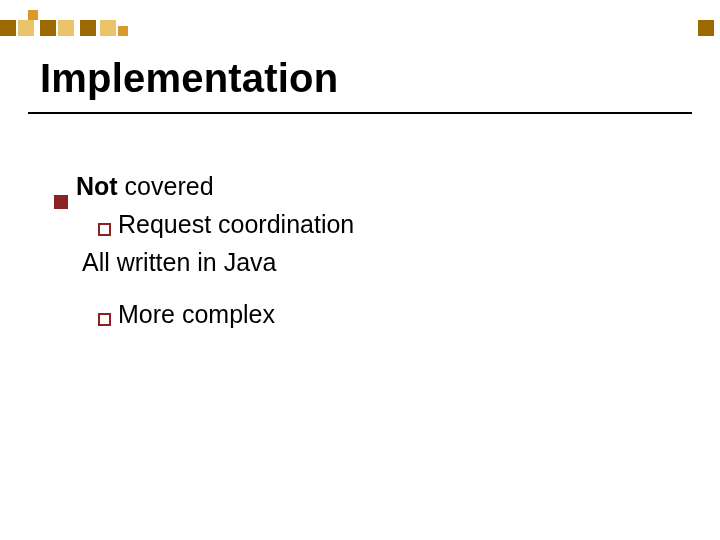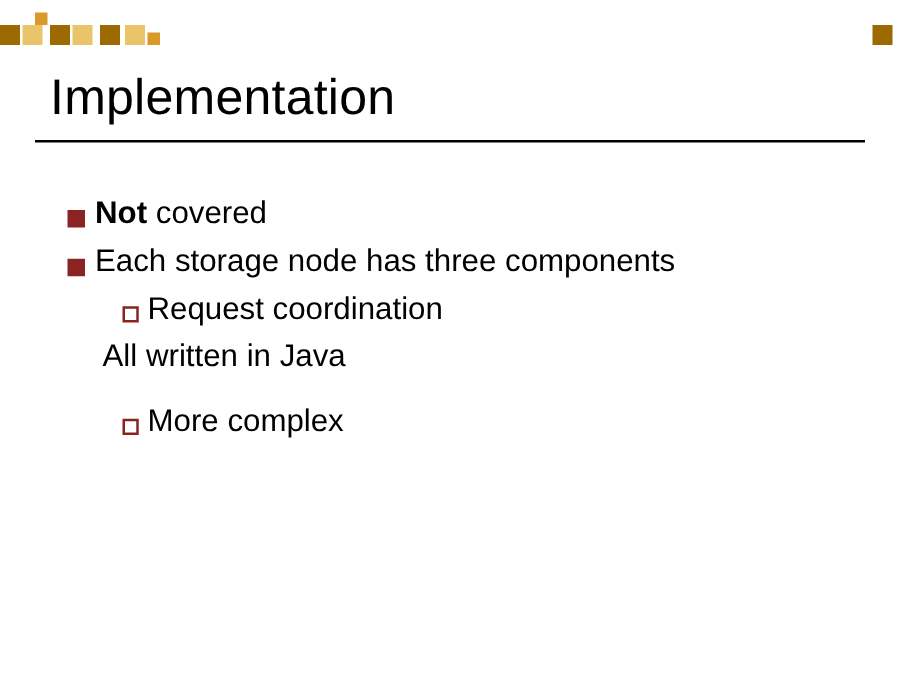--- a/index.html
+++ b/index.html
@@ -27,43 +27,43 @@
   }
   .deco .sq {
     position: absolute;
     box-sizing: border-box;
   }
   .title {
     position: absolute;
     top: 56px;
     left: 40px;
     font-size: 40px;
-    font-weight: 400;
+    font-weight: 700;
     letter-spacing: 0.2px;
   }
   .rule {
     position: absolute;
     top: 112px;
     left: 28px;
     width: 664px;
     height: 2px;
     background: #000;
   }
   .body {
     position: absolute;
     top: 150px;
     left: 54px;
     right: 40px;
     font-size: 25px;
     line-height: 1.48;
   }
   .lvl1 {
     display: flex;
-    align-items: center;
-    margin-top: 2px;
+    align-items: flex-end;
+    margin-top: 18px;
   }
   .lvl1 .bullet {
     width: 14px;
     height: 14px;
     background: #8b2323;
     flex: 0 0 14px;
     margin-right: 8px;
     position: relative;
     top: 4px;
   }
@@ -118,24 +118,20 @@
 
   <div class="body">
 
     <div class="lvl1">
       <div class="bullet"></div>
       <div class="txt">
         <span class="bold">Not</span><span> covered</span>
       </div>
     </div>
 
-    <div class="lvl1">
-      <div class="bullet"></div>
-      <div class="txt">Each storage node has three components</div>
-    </div>
 
     <div class="lvl2">
       <div class="bullet"></div>
       <div class="txt">Request coordination</div>
     </div>
     <div class="plain">All written in Java</div>
 
     <div class="gap"></div>
 
     <div class="lvl2">

